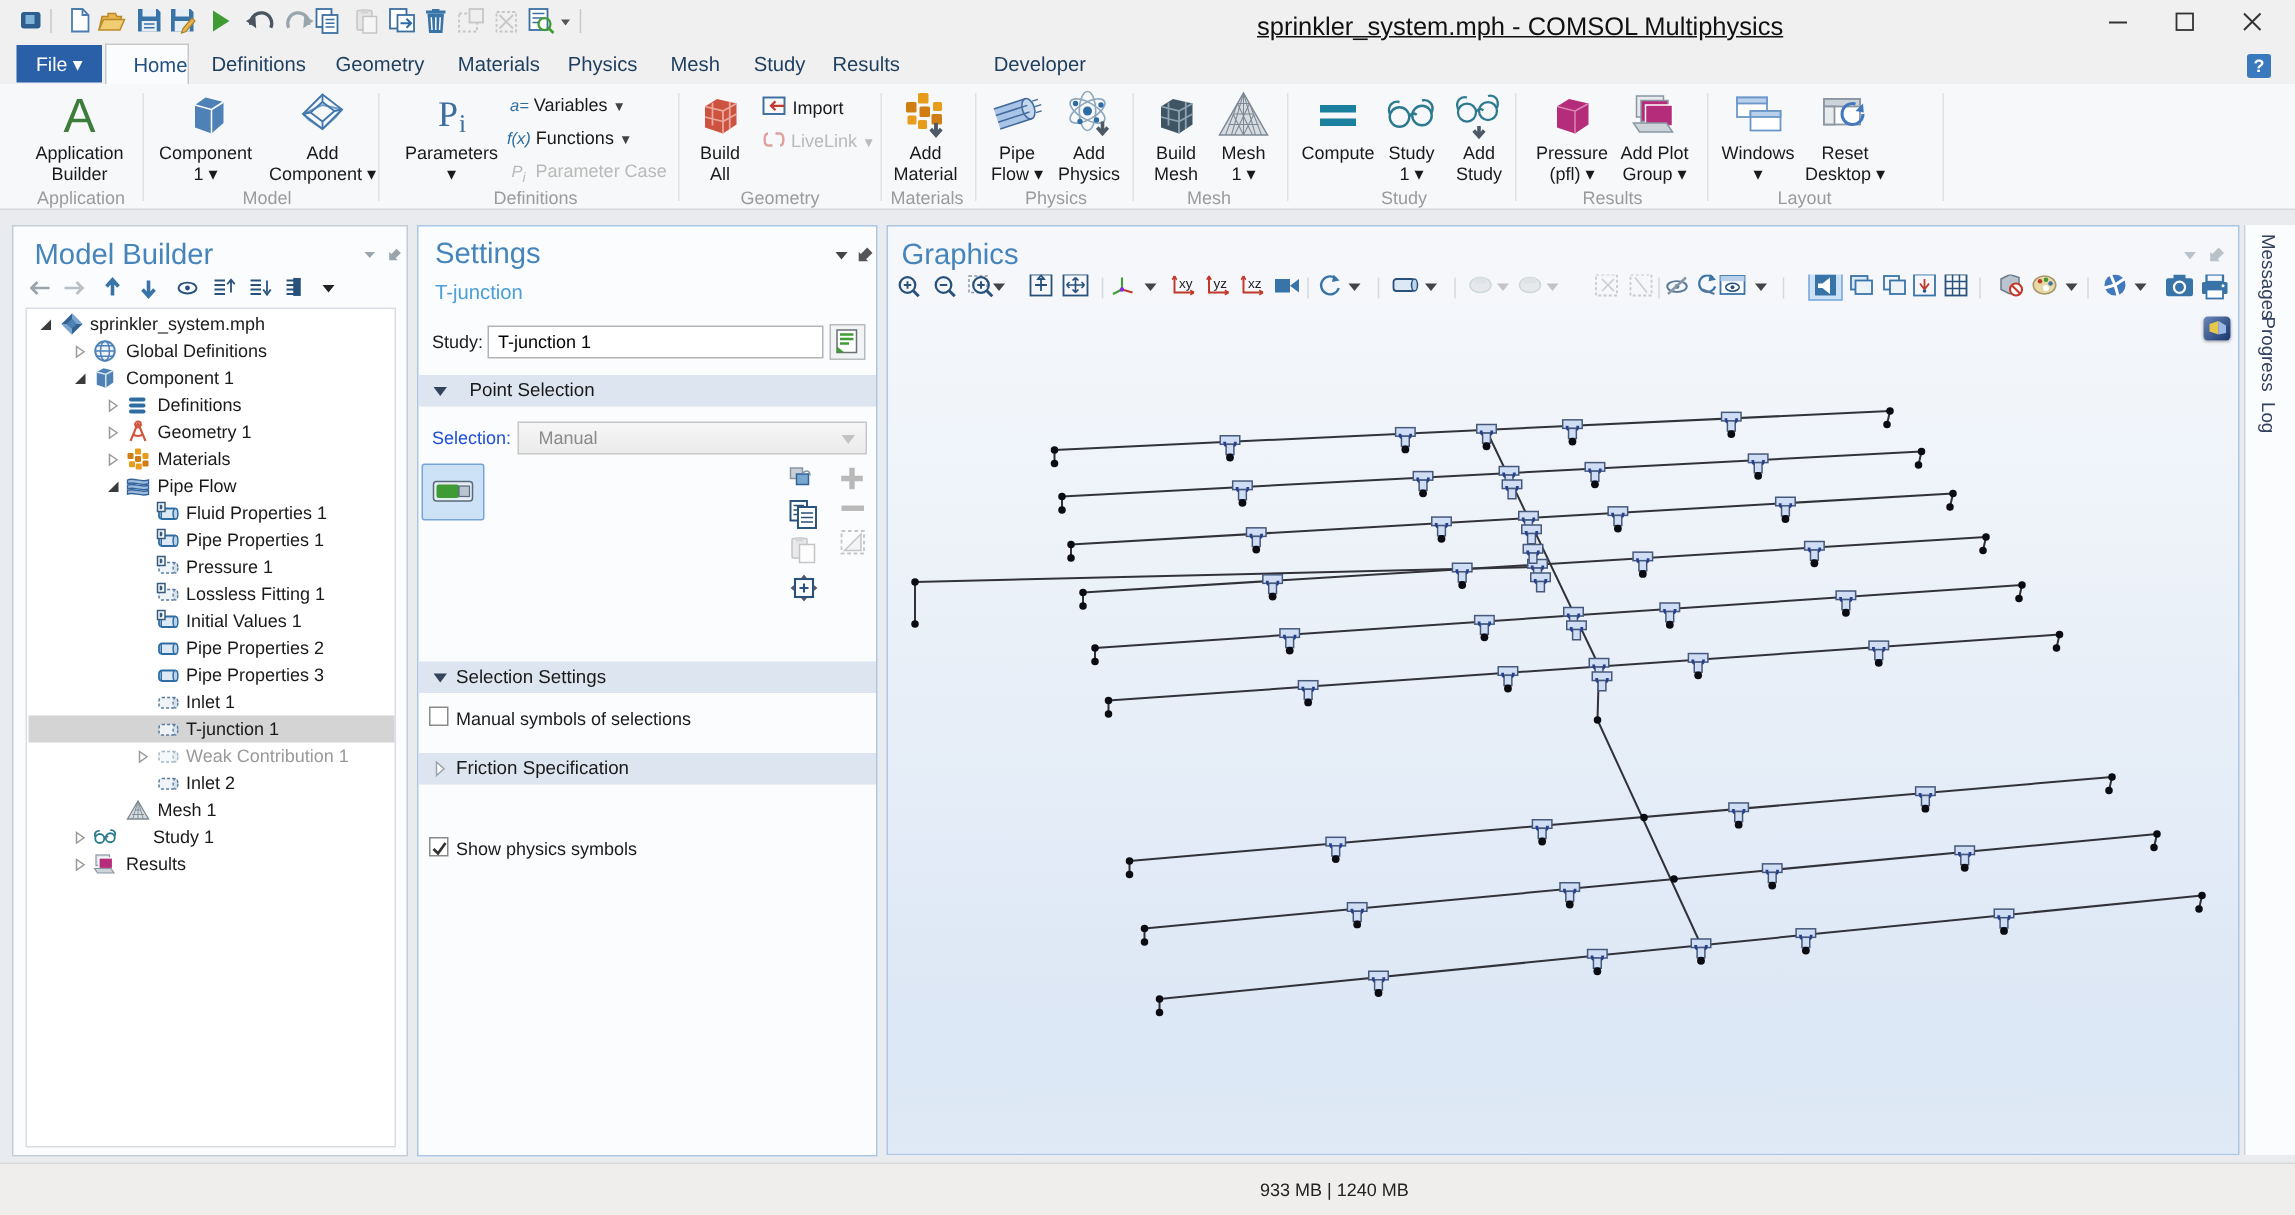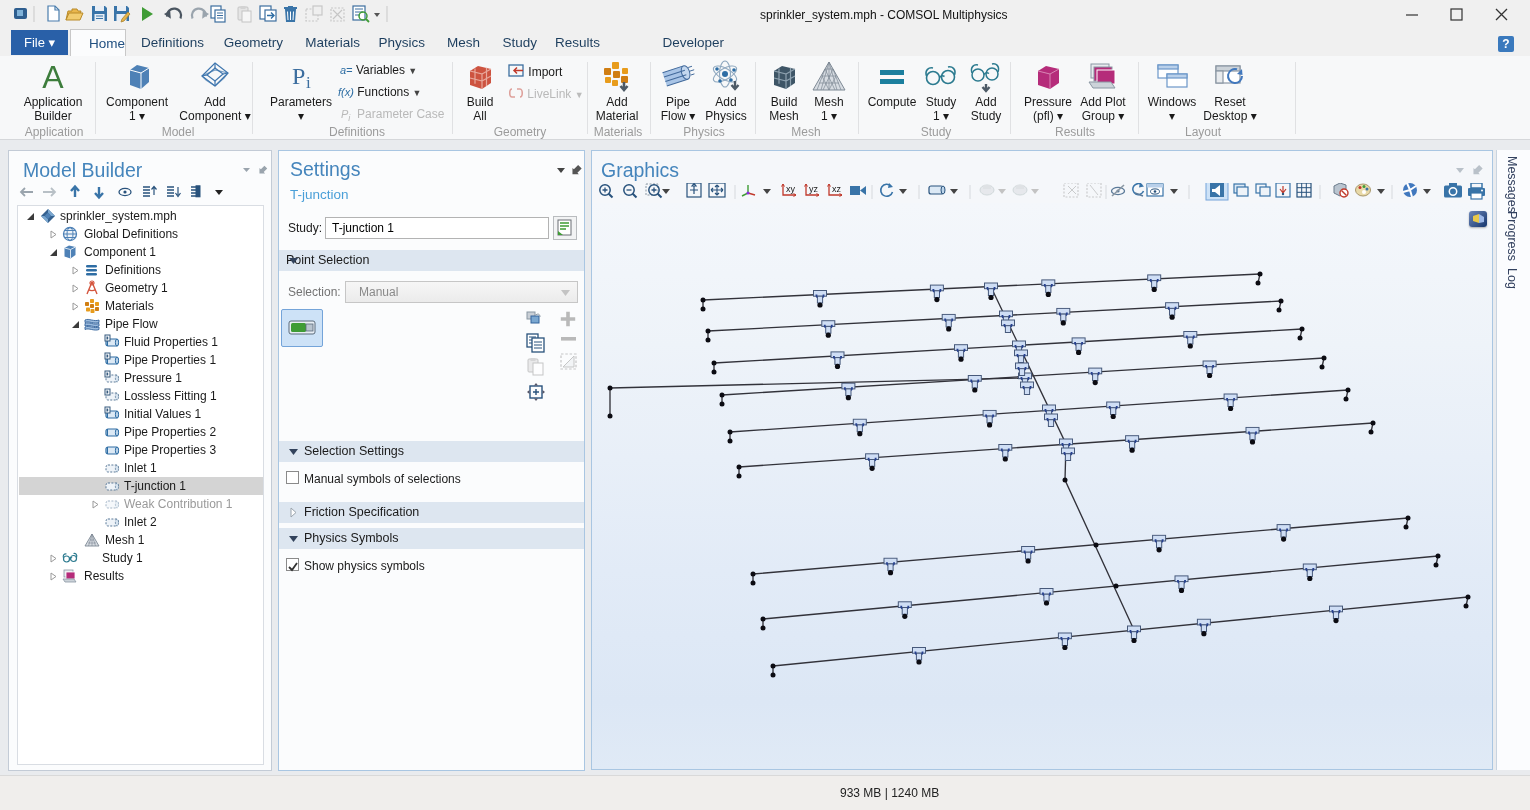--- a/index.html
+++ b/index.html
@@ -1,21 +1,21 @@
 <!DOCTYPE html>
 <html><head>
 <meta charset="utf-8">
 <style>
 * { margin:0; padding:0; box-sizing:border-box; }
 html,body { width:1530px; height:810px; overflow:hidden; font-family:"Liberation Sans", sans-serif; }
 body { position:relative; background:#e9ebee; }
 .abs { position:absolute; }
 
 #titlebar { position:absolute; left:0; top:0; width:1530px; height:29px; background:#f0f0f0; }
-#titlebar .title { position:absolute; left:760px; top:8px; font-size:12px; color:#111; }
+#titlebar .title { position:absolute; left:838px; top:8px; font-size:17px; color:#111;text-decoration:underline; }
 
 #tabrow { position:absolute; left:0; top:29px; width:1530px; height:27px; background:#f0f0f0; }
 #filebtn { position:absolute; left:11px; top:1px; width:57px; height:25px; background:#2960a8; color:#fff; font-size:13px; text-align:center; line-height:25px; }
 .tab { position:absolute; top:0px; height:27px; font-size:13.5px; color:#1d3e5e; line-height:27px; text-align:right; }
 #tab-home { background:#fbfcfd; border:1px solid #c8c8c8; border-bottom:none; color:#215081; }
 #helpbtn { position:absolute; left:1498px; top:7px; width:16px; height:16px; background:#3a79bd; color:#fff; border-radius:2px; font-size:12px; font-weight:bold; text-align:center; line-height:16px; }
 
 #ribbon { position:absolute; left:0; top:56px; width:1530px; height:84px; background:#f7f8f9; border-bottom:1px solid #d5d7da; }
 .rsep { position:absolute; top:6px; height:72px; width:1px; background:#e0e1e3; }
 .glabel { position:absolute; top:69px; font-size:12px; color:#9b9b9b; text-align:center; white-space:nowrap; }
@@ -637,22 +637,22 @@
   <div class="abs" style="left:46px;top:66px;width:224px;height:22px;background:#fff;border:1px solid #b3b3b3;font-size:12px;line-height:20px;padding-left:6px">T-junction 1</div>
   <div class="abs" style="left:274px;top:65px;width:24px;height:24px;background:#f2f3f4;border:1px solid #b9bcbf">
     <svg width="22" height="22">
         <rect x="4" y="3" width="13" height="15" fill="#fff" stroke="#6a6f74"></rect>
         <path d="M6 6 L15 6 M6 9 L15 9 M6 12 L12 12" stroke="#3f9c35" stroke-width="1.6"></path>
         <path d="M4 14 L9 18 L4 18 Z" fill="#3f9c35"></path>
       </svg>
   </div>
   <div class="shead" style="top:99px"><svg class="abs" style="left:10px;top:7px" width="10" height="8">
         <path d="M0 1 L9 1 L4.5 7 Z" fill="#33435c"></path>
-      </svg><span style="margin-left:7px">Point Selection</span></div>
-  <div class="abs" style="left:9px;top:134px;font-size:12px;color:#737373">Selection:</div>
+      </svg><span style="margin-left:34px">Point Selection</span></div>
+  <div class="abs" style="left:9px;top:134px;font-size:12px;color:#1d4ed8">Selection:</div>
   <div class="abs" style="left:66px;top:130px;width:233px;height:22px;background:linear-gradient(#f6f6f6,#ebebeb);border:1px solid #c6c6c6;font-size:12px;line-height:21px;color:#8a8a8a;padding-left:13px">Manual<svg class="abs" style="right:6px;top:8px" width="10" height="7">
         <path d="M0 0 L9 0 L4.5 6 Z" fill="#c3c3c3"></path>
       </svg></div>
   <div class="abs" style="left:2px;top:158px;width:42px;height:38px;background:#cde2f7;border:1px solid #74a4d9;border-radius:2px">
     <svg width="40" height="36">
         <rect x="7" y="11" width="26" height="13" rx="2" fill="#e8eef5" stroke="#5a6a7a"></rect>
         <rect x="9" y="13" width="15" height="9" rx="1.5" fill="#3f9c35"></rect>
         <rect x="24" y="14" width="7" height="7" fill="#b8c4cf" stroke="#5a6a7a" stroke-width="0.8"></rect>
       </svg>
   </div>
@@ -688,23 +688,20 @@
       </g>
   </svg>
   <div class="shead" style="top:290px"><svg class="abs" style="left:10px;top:7px" width="10" height="8">
         <path d="M0 1 L9 1 L4.5 7 Z" fill="#33435c"></path>
       </svg><span style="margin-left:25px">Selection Settings</span></div>
   <div class="cb" style="left:7px;top:320px"></div>
   <div class="abs" style="left:25px;top:321px;font-size:12px;color:#1a1a1a">Manual symbols of selections</div>
   <div class="shead" style="top:351px"><svg class="abs" style="left:11px;top:5px" width="8" height="11">
         <path d="M1 1 L6 5.5 L1 10 Z" fill="#fff" stroke="#9aa4ad"></path>
       </svg><span style="margin-left:25px">Friction Specification</span></div>
-  <div class="shead" style="top:377px"><svg class="abs" style="left:10px;top:7px" width="10" height="8">
-        <path d="M0 1 L9 1 L4.5 7 Z" fill="#33435c"></path>
-      </svg><span style="margin-left:25px">Physics Symbols</span></div>
   <div class="cb" style="left:7px;top:407px"><svg width="12" height="12">
         <path d="M2 6 L5 9 L10 2" stroke="#333" stroke-width="1.8" fill="none"></path>
       </svg></div>
   <div class="abs" style="left:25px;top:408px;font-size:12px;color:#1a1a1a">Show physics symbols</div>
 </div>
 <div id="graphics">
   <div class="ptitle abs" style="left:9px;top:8px">Graphics</div>
   <svg class="abs" style="left:862px;top:12px" width="34" height="14">
       <path d="M2 5 L10 5 L6 10 Z" fill="#b9c1c9"></path>
       <path d="M21 2 L26 2 L26 8 L28 8 L23.5 12.5 L19 8 L21 8 Z" fill="#b9c1c9" transform="rotate(45 23 7)"></path>

